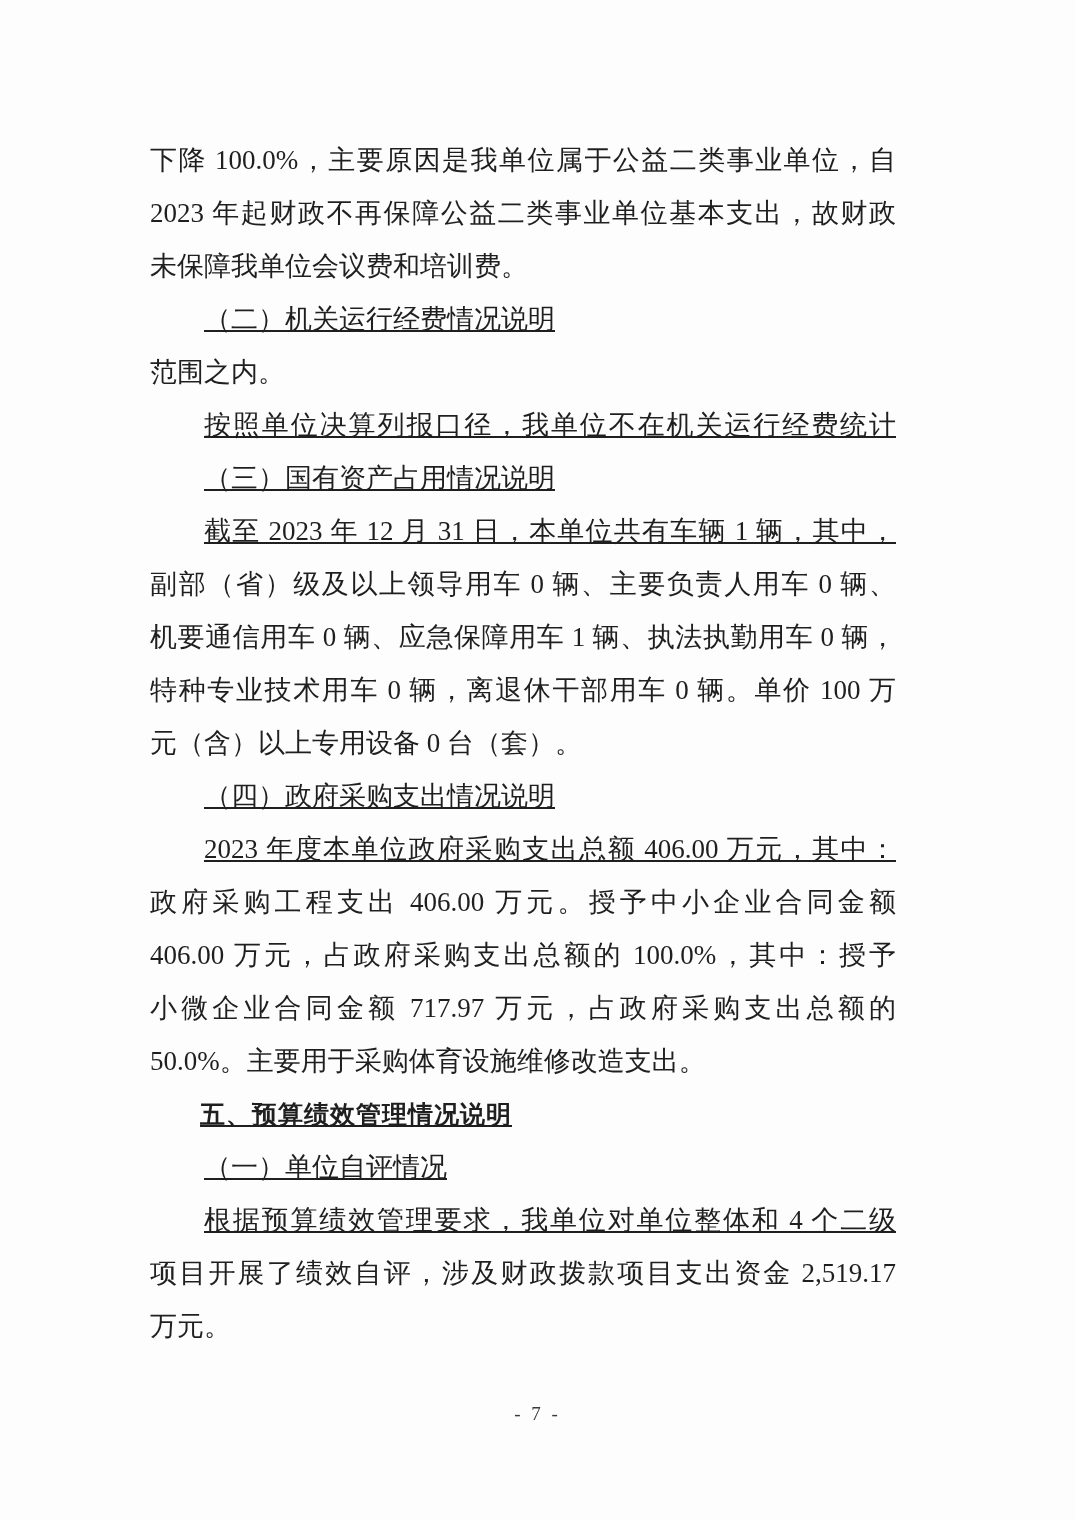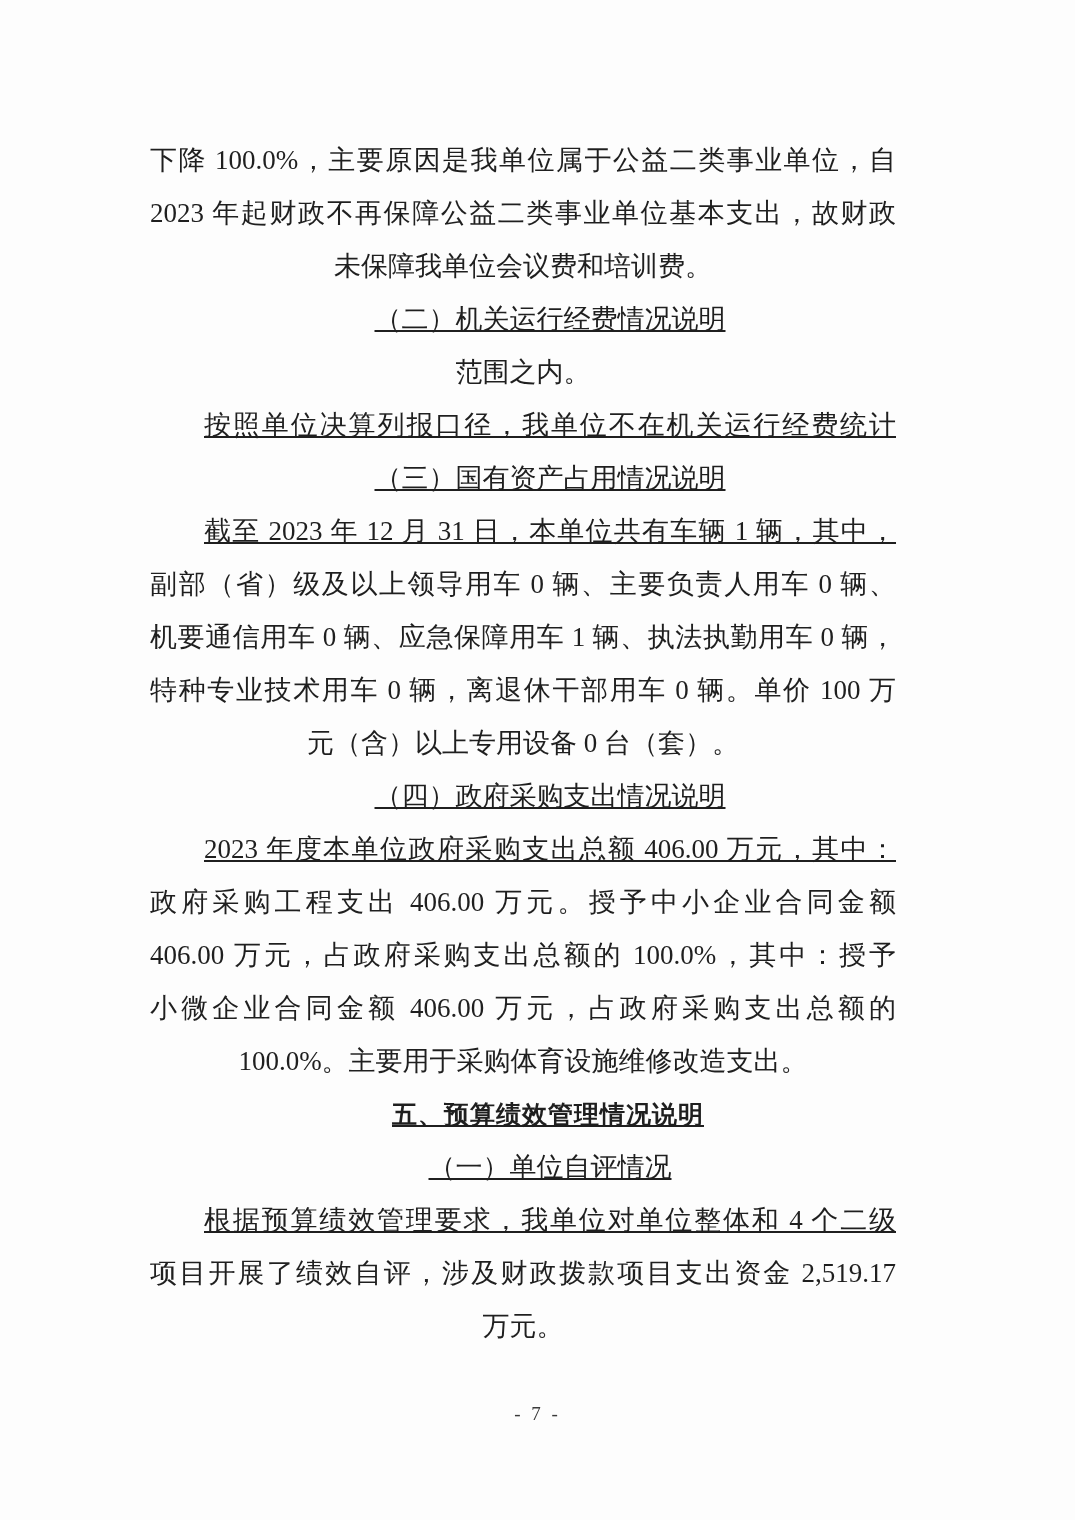--- a/index.html
+++ b/index.html
@@ -21,21 +21,21 @@
     position: absolute;
     left: 150px;
     top: 134px;
     width: 746px;
   }
   .line {
     height: 53px;
     line-height: 53px;
     font-size: 27px;
     white-space: nowrap;
-    text-align: center;
+    text-align: left;
     font-family: "Liberation Serif", "DejaVu Serif", serif;
   }
   
   .line.stretch {
     white-space: normal;
     text-align: justify;
     text-align-last: justify;
     text-justify: inter-ideograph;
   }
   .line.indent {
@@ -76,22 +76,22 @@
       <div class="line subheading indent">（三）国有资产占用情况说明</div>
       <div class="line paragraph indent stretch">截至 2023 年 12 月 31 日，本单位共有车辆 1 辆，其中，</div>
       <div class="line paragraph stretch">副部（省）级及以上领导用车 0 辆、主要负责人用车 0 辆、</div>
       <div class="line paragraph stretch">机要通信用车 0 辆、应急保障用车 1 辆、执法执勤用车 0 辆，</div>
       <div class="line paragraph stretch">特种专业技术用车 0 辆，离退休干部用车 0 辆。单价 100 万</div>
       <div class="line paragraph">元（含）以上专用设备 0 台（套）。</div>
       <div class="line subheading indent">（四）政府采购支出情况说明</div>
       <div class="line paragraph indent stretch">2023 年度本单位政府采购支出总额 406.00 万元，其中：</div>
       <div class="line paragraph stretch">政府采购工程支出 406.00 万元。授予中小企业合同金额</div>
       <div class="line paragraph stretch">406.00 万元，占政府采购支出总额的 100.0%，其中：授予</div>
-      <div class="line paragraph stretch">小微企业合同金额 406.00 万元，占政府采购支出总额的</div>
-      <div class="line paragraph">100.0%。主要用于采购体育设施维修改造支出。</div>
+      <div class="line paragraph stretch">小微企业合同金额 717.97 万元，占政府采购支出总额的</div>
+      <div class="line paragraph">50.0%。主要用于采购体育设施维修改造支出。</div>
       <div class="line heading indent">五、预算绩效管理情况说明</div>
       <div class="line subheading indent">（一）单位自评情况</div>
       <div class="line paragraph indent stretch">根据预算绩效管理要求，我单位对单位整体和 4 个二级</div>
       <div class="line paragraph stretch">项目开展了绩效自评，涉及财政拨款项目支出资金 2,519.17</div>
       <div class="line paragraph">万元。</div>
     </main>
   <footer class="page-footer">
     <span>- 7 -</span>
   </footer>
 </div>

